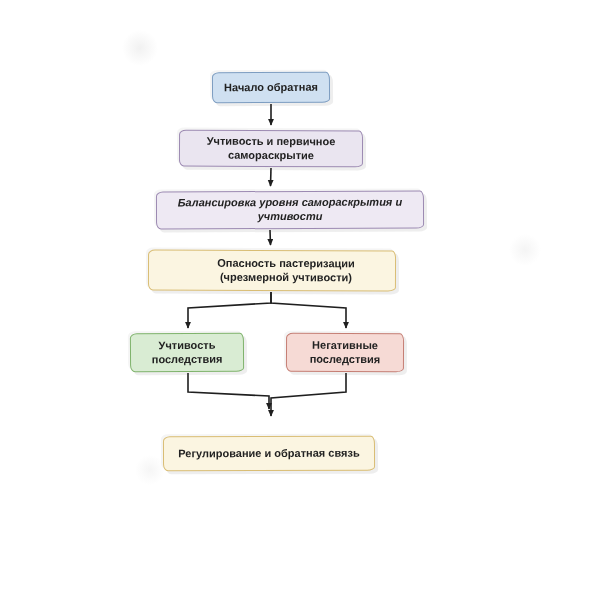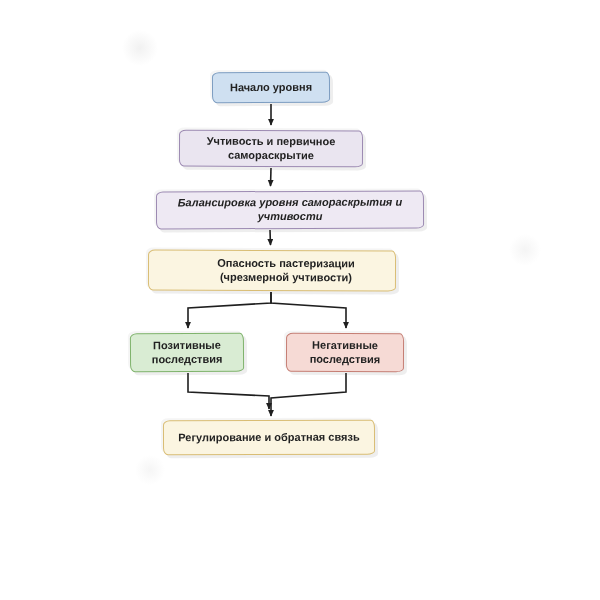--- a/index.html
+++ b/index.html
@@ -74,40 +74,40 @@
     <path d="M271,292 L271,303 L188,308 L188,328" fill="none" stroke="#1f1f1f" stroke-width="1.6" marker-end="url(#ah)"></path>
 
     <path d="M271,292 L271,303 L346,308 L346,328" fill="none" stroke="#1f1f1f" stroke-width="1.6" marker-end="url(#ah)"></path>
 
     <path d="M188,373 L188,392 L269,396 L269,409" fill="none" stroke="#1f1f1f" stroke-width="1.6" marker-end="url(#ah)"></path>
 
     <path d="M346,373 L346,392 L271,398 L271,416" fill="none" stroke="#1f1f1f" stroke-width="1.6" marker-end="url(#ah)"></path>
   </svg>
 
   <div class="node n0" style="background: rgb(207, 224, 241); border-color: rgb(125, 157, 193);">
-    <span class="label">Начало уровня</span>
+    <span class="label">Начало обратная</span>
   </div>
 
   <div class="node n1" style="background: rgb(234, 229, 240); border-color: rgb(156, 138, 178);">
     <span class="label">Учтивость и первичное самораскрытие</span>
   </div>
 
   <div class="node n2" style="background: rgb(238, 233, 243); border-color: rgb(156, 138, 178);">
     <span class="label">Балансировка уровня самораскрытия и учтивости</span>
   </div>
 
   <div class="node n3" style="background: rgb(251, 245, 225); border-color: rgb(217, 189, 116); padding-left: 36px;">
     <span class="label">Опасность пастеризации (чрезмерной учтивости)</span>
   </div>
 
   <div class="node n4" style="background: rgb(217, 236, 211); border-color: rgb(127, 179, 108);">
-    <span class="label">Позитивные последствия</span>
+    <span class="label">Учтивость последствия</span>
   </div>
 
   <div class="node n5" style="background: rgb(246, 218, 213); border-color: rgb(197, 126, 116);">
     <span class="label">Негативные последствия</span>
   </div>
 
-  <div class="node n6" style="background: rgb(251, 245, 225); border-color: rgb(217, 189, 116);">
+  <div class="node n6" style="background: rgb(251, 245, 225); border-color: rgb(217, 189, 116); margin-top: 16px;">
     <span class="label">Регулирование и обратная связь</span>
   </div>
 
 </div>
 
 </body></html>

